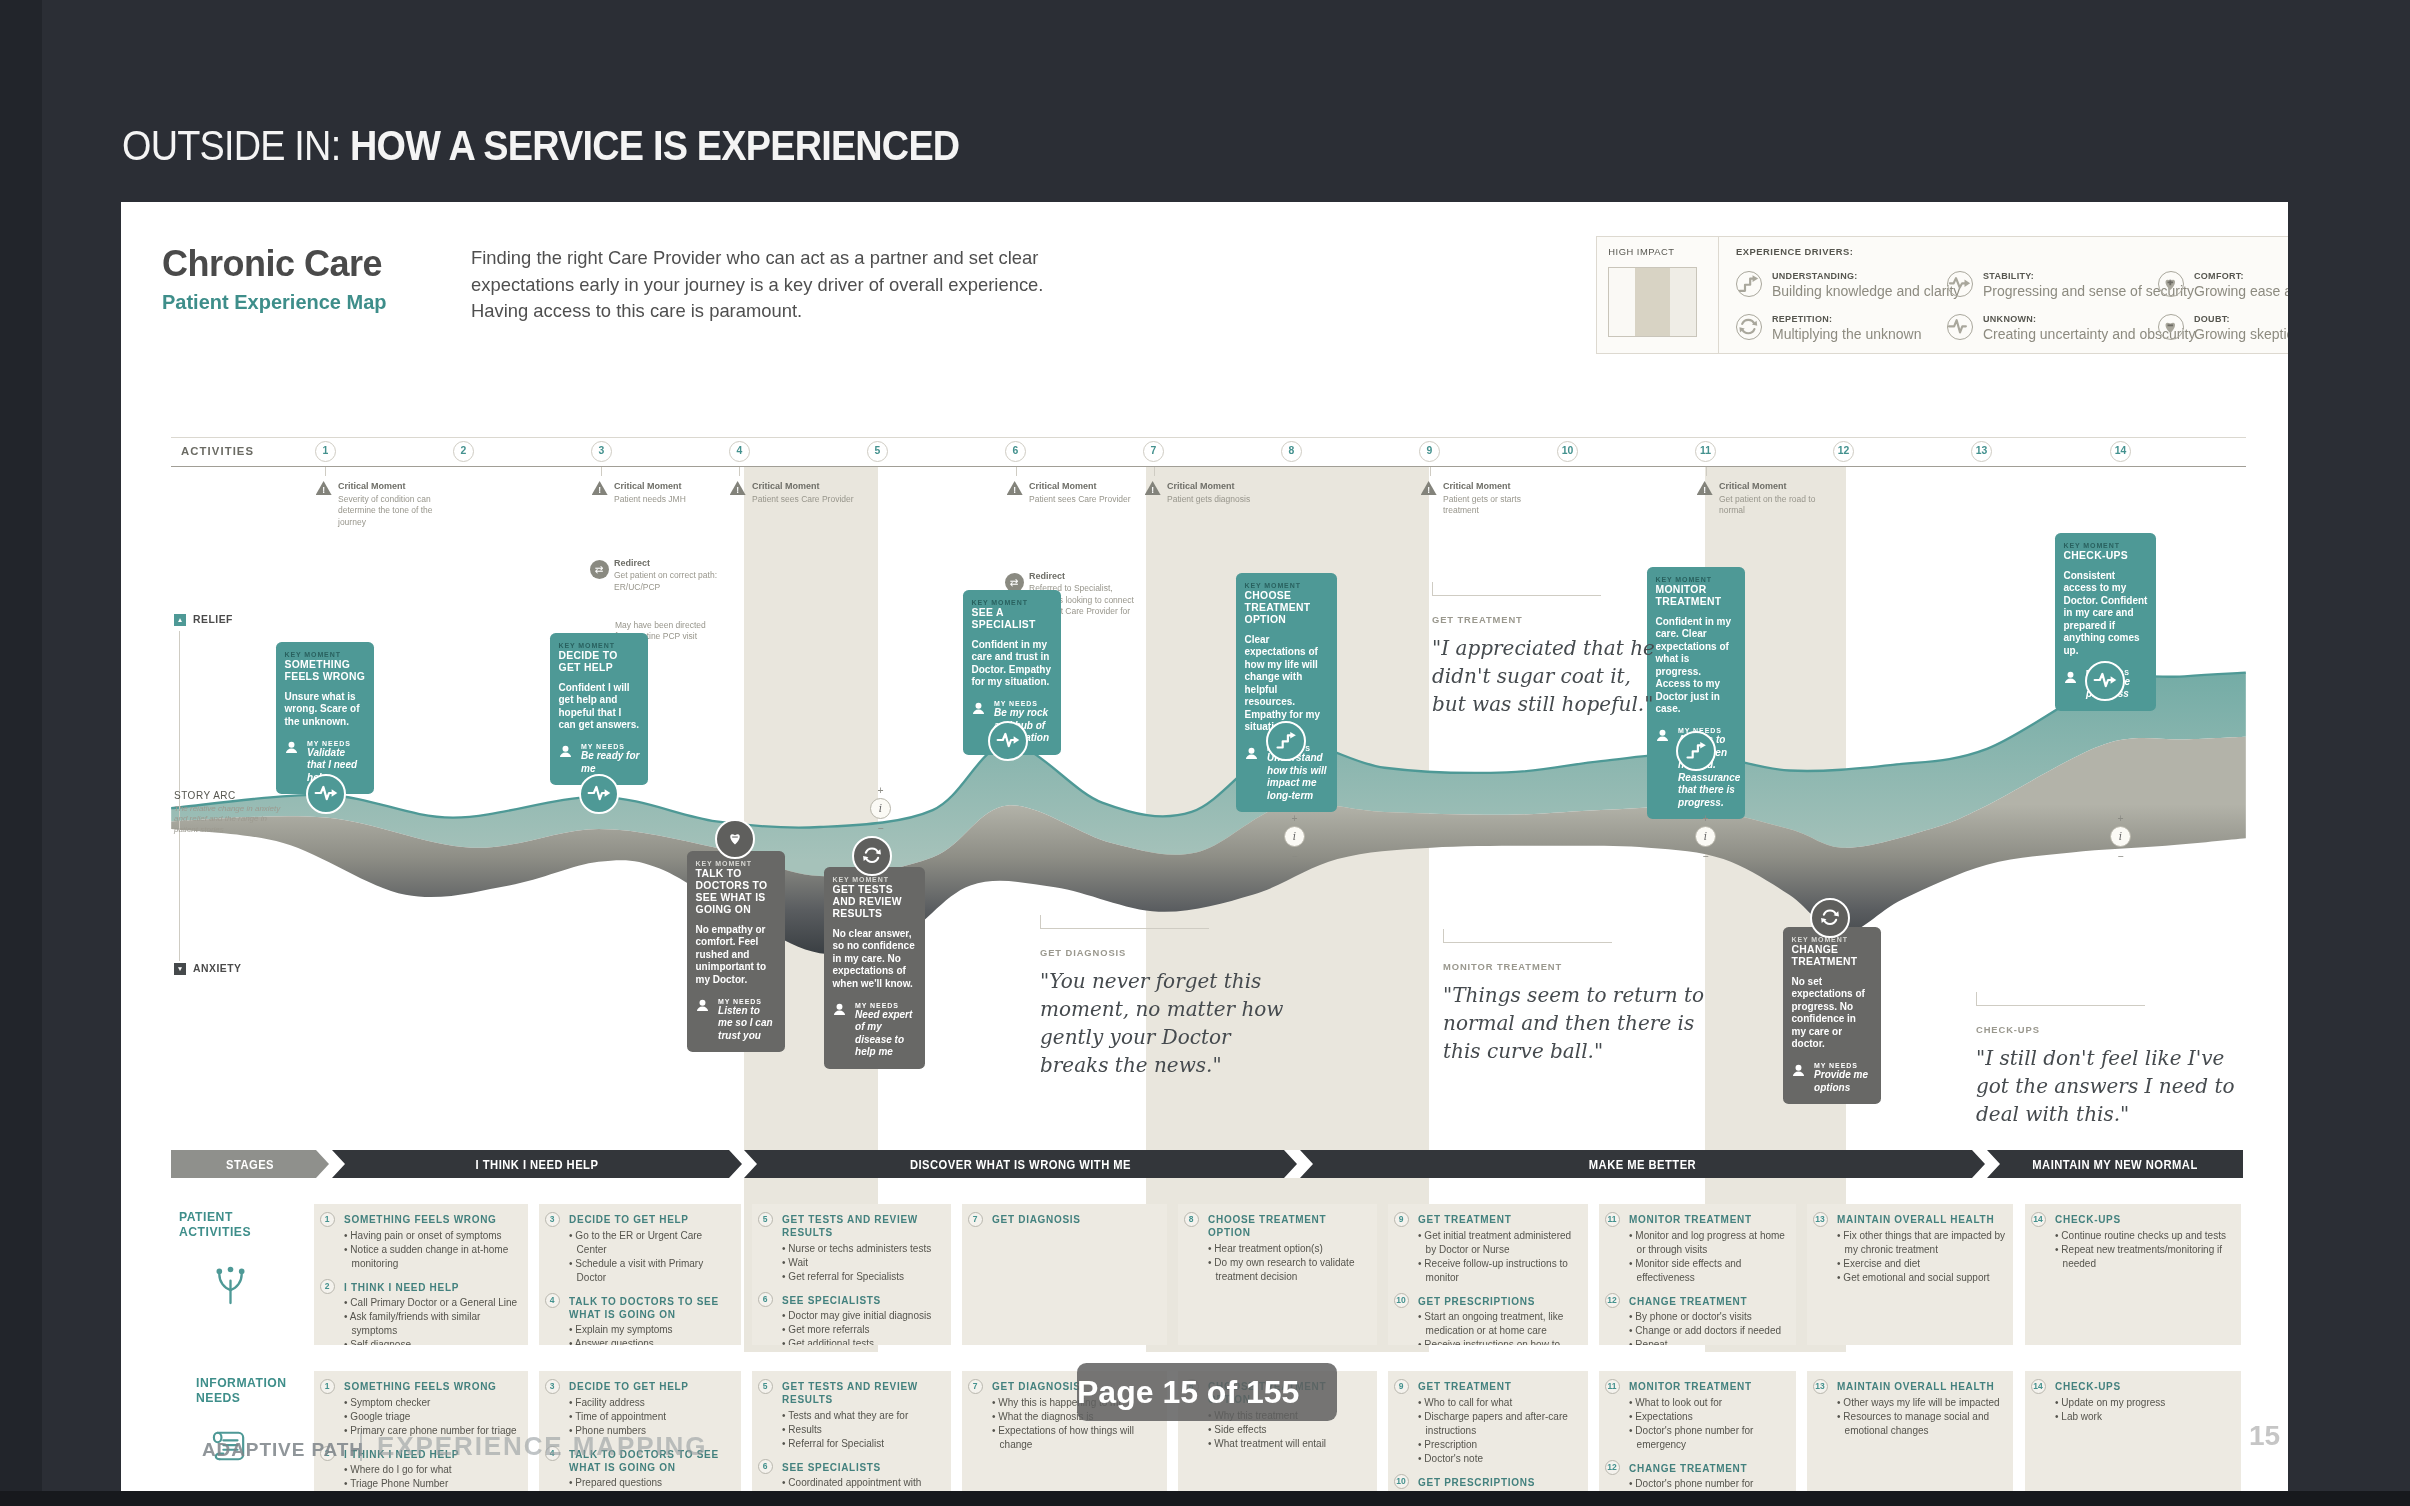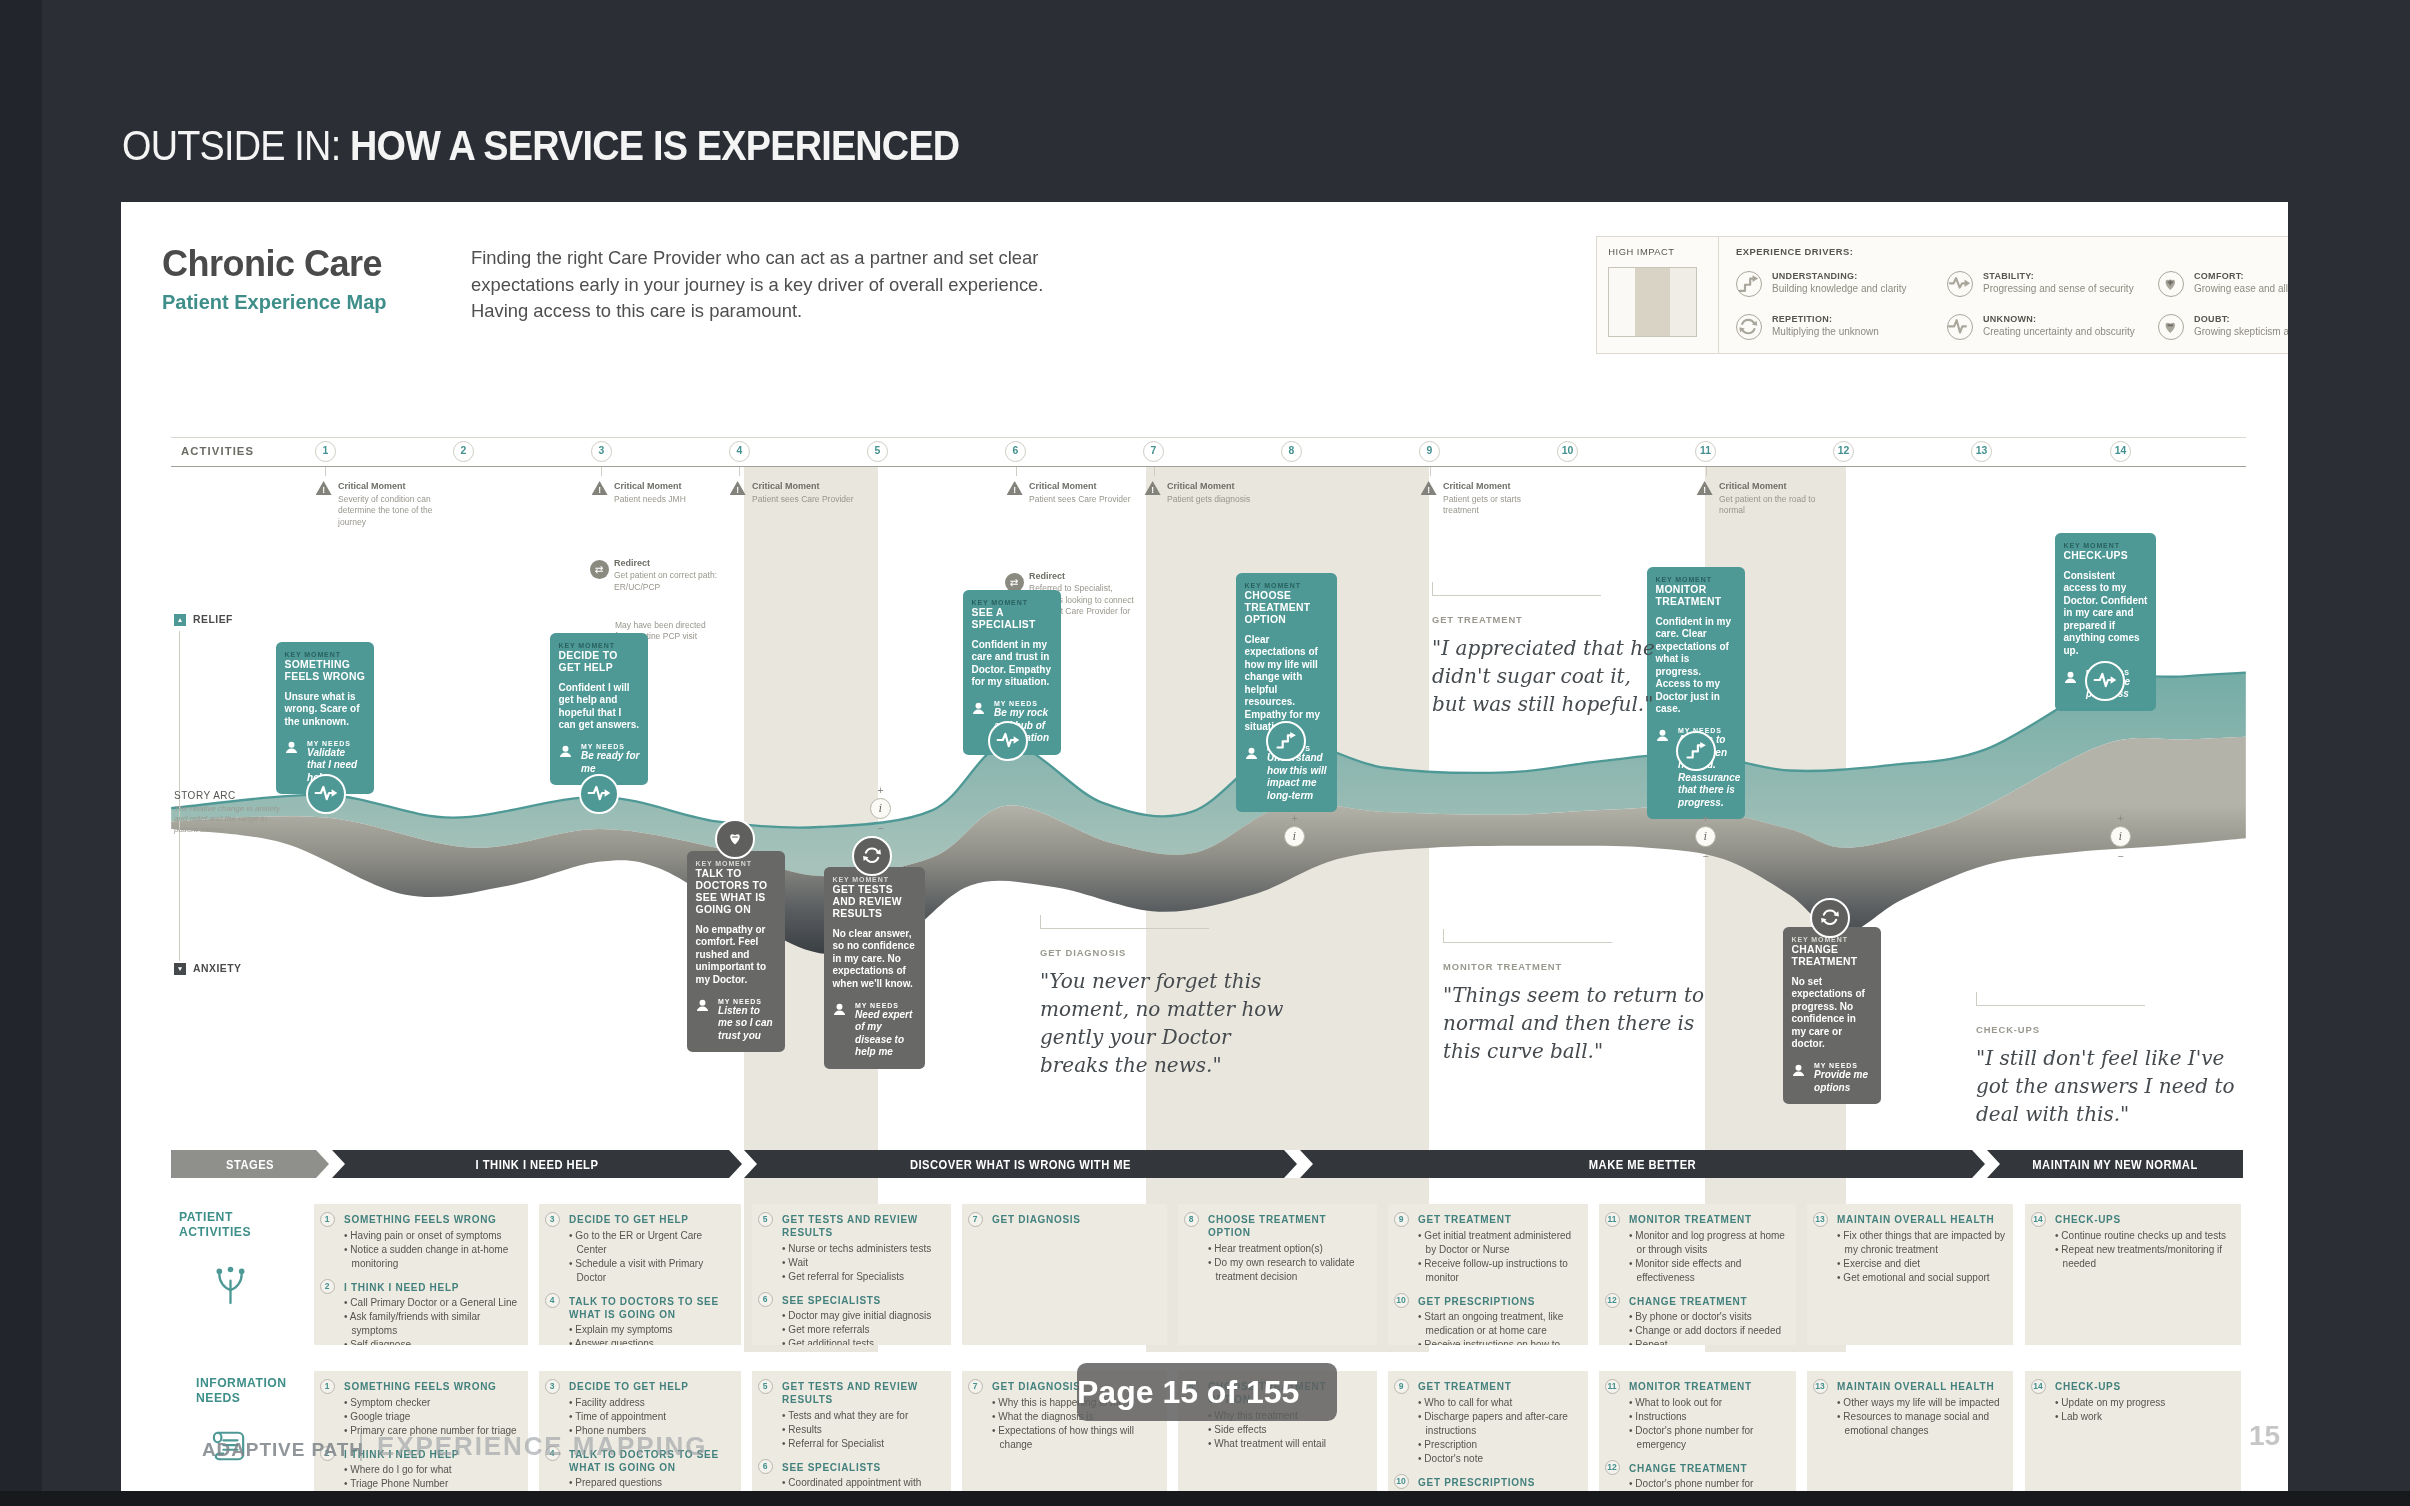--- a/index.html
+++ b/index.html
@@ -21,21 +21,21 @@
   
   #legend{left:1475px;top:34px;width:771px;height:116px;border:0.9px solid #ddd9d0;background:#fcfbf8;}
   #legend .hi-cell{position:absolute;left:0;top:0;width:121px;height:100%;border-right:0.9px solid #ddd9d0;}
   #legend .hi-label{position:absolute;left:11.3px;top:9.4px;font-size:9.4px;font-weight:400;color:#56564f;letter-spacing:0.5px;}
   #legend .hi-swatch{position:absolute;left:11.3px;top:30px;width:87px;height:68px;border:0.9px solid #c9c5ba;
     background:linear-gradient(90deg,#faf9f5 0 30%,#d8d3c4 30% 70%,#efede6 70% 100%);}
   #legend .drv-header{position:absolute;left:139px;top:9.4px;font-size:9.4px;font-weight:700;color:#56564f;letter-spacing:0.5px;}
   .drv{position:absolute;width:188px;height:32px;}
   .drv .drv-icon{position:absolute;left:0;top:0;width:26px;height:26px;border-radius:50%;border:1.4px solid #a9a79c;box-sizing:border-box;}
   .drv .drv-name{position:absolute;left:36px;top:0;font-size:9px;font-weight:700;color:#56564f;letter-spacing:0.3px;}
-  .drv .drv-desc{position:absolute;left:36px;top:12.2px;font-size:10px;color:#8d8b80;white-space:nowrap;}
+  .drv .drv-desc{position:absolute;left:36px;top:12.2px;font-size:14px;color:#8d8b80;white-space:nowrap;}
   
   #activities-bar{left:50px;top:235px;width:2075px;height:28px;border-top:0.9px solid #dbd8d0;border-bottom:1.9px solid #a19e96;background:#fff;}
   #activities-label{left:60px;top:243px;font-size:11.3px;font-weight:700;color:#6b6b64;letter-spacing:1.1px;}
   .act-num{position:absolute;width:21px;height:21px;border-radius:50%;background:#fff;border:1.4px solid #cfccc3;
     box-sizing:border-box;text-align:center;line-height:18px;font-size:10.4px;font-weight:700;color:#43918e;}
   
   .band{position:absolute;top:264px;height:886px;background:#e9e6dd;}
   
   .cm{position:absolute;width:122px;}
   .cm .tri{position:absolute;left:-9.4px;top:1.9px;width:16px;height:14px;background:#83837b;
@@ -759,21 +759,21 @@
               <div>• Side effects</div>
             </div>
           </div>
         </div>
         <div class="col-block" style="left: 1478px; top: 1169px; width: 197px; height: 121px; overflow: hidden;">
           <div class="bi">
             <div class="bi-num">11</div>
             <div class="bi-title">MONITOR TREATMENT</div>
             <div class="bi-bullets">
               <div>• What to look out for</div>
-              <div>• Instructions</div>
+              <div>• Expectations</div>
               <div>• Doctor's phone number for emergency</div>
             </div>
           </div>
           <div class="bi">
             <div class="bi-num">12</div>
             <div class="bi-title">CHANGE TREATMENT</div>
             <div class="bi-bullets">
               <div>• Doctor's phone number for emergency</div>
             </div>
           </div>

